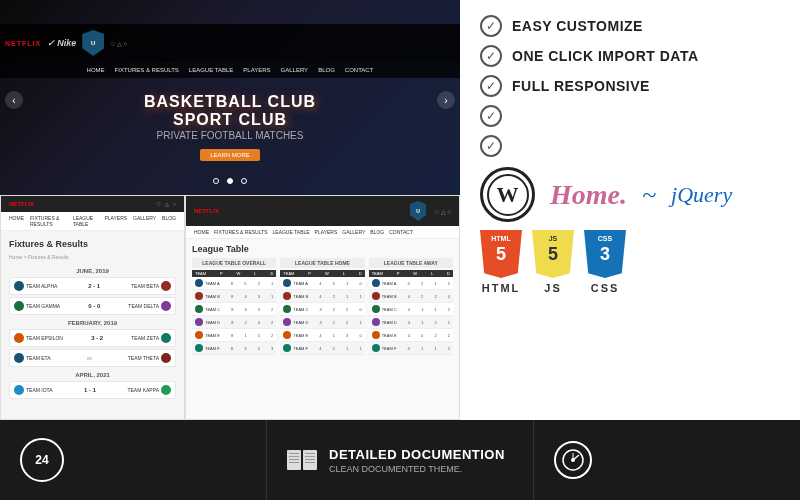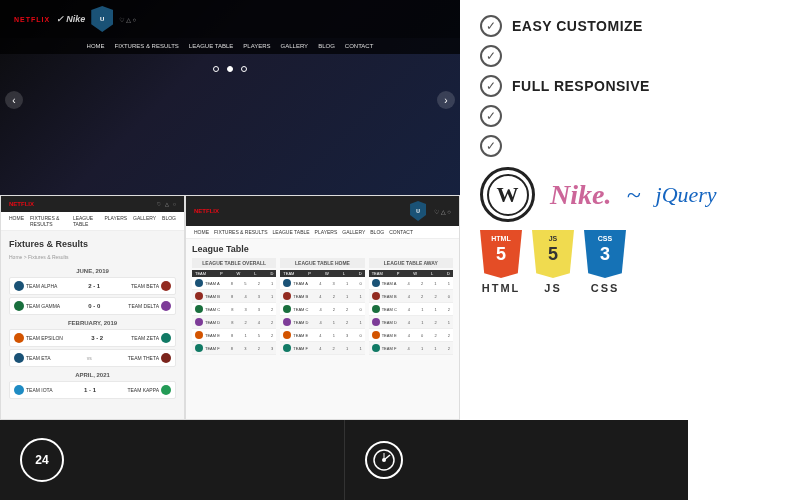--- a/index.html
+++ b/index.html
@@ -28,24 +28,25 @@
       width: 460px;
       height: 200px;
       background: linear-gradient(135deg, #0a0a0a 0%, #1a1a2e 40%, #16213e 100%);
       overflow: hidden;
     }
 
     .hero-nav {
       display: flex;
       align-items: center;
       justify-content: space-between;
-      padding: 6px 14px;
+      padding: 6px 5px;
       background: rgba(0,0,0,0.8);
       font-size: 7px;
       color: #fff;
+      margin-top: 24px;
     }
     .hero-nav-logos { display: flex; align-items: center; gap: 6px; }
     .hero-nav-logo { font-size: 7px; color: #e50914; font-weight: bold; letter-spacing: 1px; }
     .hero-nav-logo2 { font-size: 9px; color: #ccc; font-style: italic; font-weight: bold; }
     .hero-shield {
       width: 22px; height: 26px;
       background: #1a5276;
       clip-path: polygon(50% 0%, 100% 15%, 100% 70%, 50% 100%, 0% 70%, 0% 15%);
       display: flex; align-items: center; justify-content: center;
       font-size: 6px; color: #fff; font-weight: bold;
@@ -322,21 +323,21 @@
       font-weight: bold;
       color: #333;
       letter-spacing: 2px;
       text-transform: uppercase;
     }
 
     
     .bottom-bar {
       position: absolute;
       bottom: 0; left: 0;
-      width: 688px;
+      width: 800px;
       height: 80px;
       background: #1a1a1a;
       display: flex;
     }
 
     .bottom-item {
       flex: 1;
       display: flex;
       align-items: center;
       gap: 12px;
@@ -427,20 +428,26 @@
     <div class="hero-menu">
       <span class="hero-menu-item">HOME</span>
       <span class="hero-menu-item">FIXTURES &amp; RESULTS</span>
       <span class="hero-menu-item">LEAGUE TABLE</span>
       <span class="hero-menu-item">PLAYERS</span>
       <span class="hero-menu-item">GALLERY</span>
       <span class="hero-menu-item">BLOG</span>
       <span class="hero-menu-item">CONTACT</span>
     </div>
 
+    <div class="hero-content">
+      <div class="hero-title">BASKETBALL CLUB</div>
+      <div class="hero-title">SPORT CLUB</div>
+      <div class="hero-subtitle">PRIVATE FOOTBALL MATCHES</div>
+      <div class="hero-btn">LEARN MORE</div>
+    </div>
     <div class="hero-dots">
       <span class="hero-dot"></span>
       <span class="hero-dot" style="background:#fff"></span>
       <span class="hero-dot"></span>
     </div>
     <div class="hero-arrow-left">‹</div>
     <div class="hero-arrow-right">›</div>
   </div>
 
   <div class="screenshots-row">
@@ -769,40 +776,41 @@
 
 <div class="right-panel">
 
   <div>
     <div class="feature-item">
       <div class="feature-check">✓</div>
       <span class="feature-text">EASY CUSTOMIZE</span>
     </div>
     <div class="feature-item">
       <div class="feature-check">✓</div>
+      <span class="feature-text">ONE CLICK IMPORT DATA</span>
     </div>
     <div class="feature-item">
       <div class="feature-check">✓</div>
       <span class="feature-text">FULL RESPONSIVE</span>
     </div>
     <div class="feature-item">
       <div class="feature-check">✓</div>
     </div>
     <div class="feature-item">
       <div class="feature-check">✓</div>
     </div>
   </div>
 
   <div class="tech-logos">
 
     <div class="tech-row">
       <div class="wp-logo">
         <div class="wp-inner">W</div>
       </div>
-      <span class="sass-text">Nike.</span>
+      <span class="sass-text">Home.</span>
       <span style="font-size:26px;color:#1565c0;font-style:italic;font-family:Georgia,serif">~</span>
       <span style="font-size:22px;color:#1565c0;font-style:italic;font-family:Georgia,serif">jQuery</span>
     </div>
 
     <div class="badge-row">
       <div style="display:flex;flex-direction:column;align-items:center;gap:4px">
         <div class="html5-badge">
           <span class="html5-text">HTML</span>
           <span class="html5-num">5</span>
         </div>
@@ -829,20 +837,30 @@
 </div>
 
 <div class="bottom-bar">
 
   <div class="bottom-item">
     <div class="bottom-icon-circle">
       <span class="bottom-icon-text">24</span>
     </div>
   </div>
 
+  <div class="bottom-item">
+    <div class="doc-icon">
+      <div class="doc-page"></div>
+      <div class="doc-page"></div>
+    </div>
+    <div class="bottom-content">
+      <div class="bottom-title">DETAILED DOCUMENTION</div>
+      <div class="bottom-subtitle">CLEAN DOCUMENTED THEME.</div>
+    </div>
+  </div>
 
   <div class="bottom-item">
     <div class="speed-icon">
       <svg width="24" height="24" viewBox="0 0 24 24">
         <circle cx="12" cy="12" r="10" stroke="white" stroke-width="1.5" fill="none"></circle>
         <line x1="12" y1="12" x2="18" y2="7" stroke="white" stroke-width="1.5"></line>
         <line x1="12" y1="12" x2="12" y2="5" stroke="white" stroke-width="1"></line>
         <circle cx="12" cy="12" r="2" fill="white"></circle>
       </svg>
     </div>

